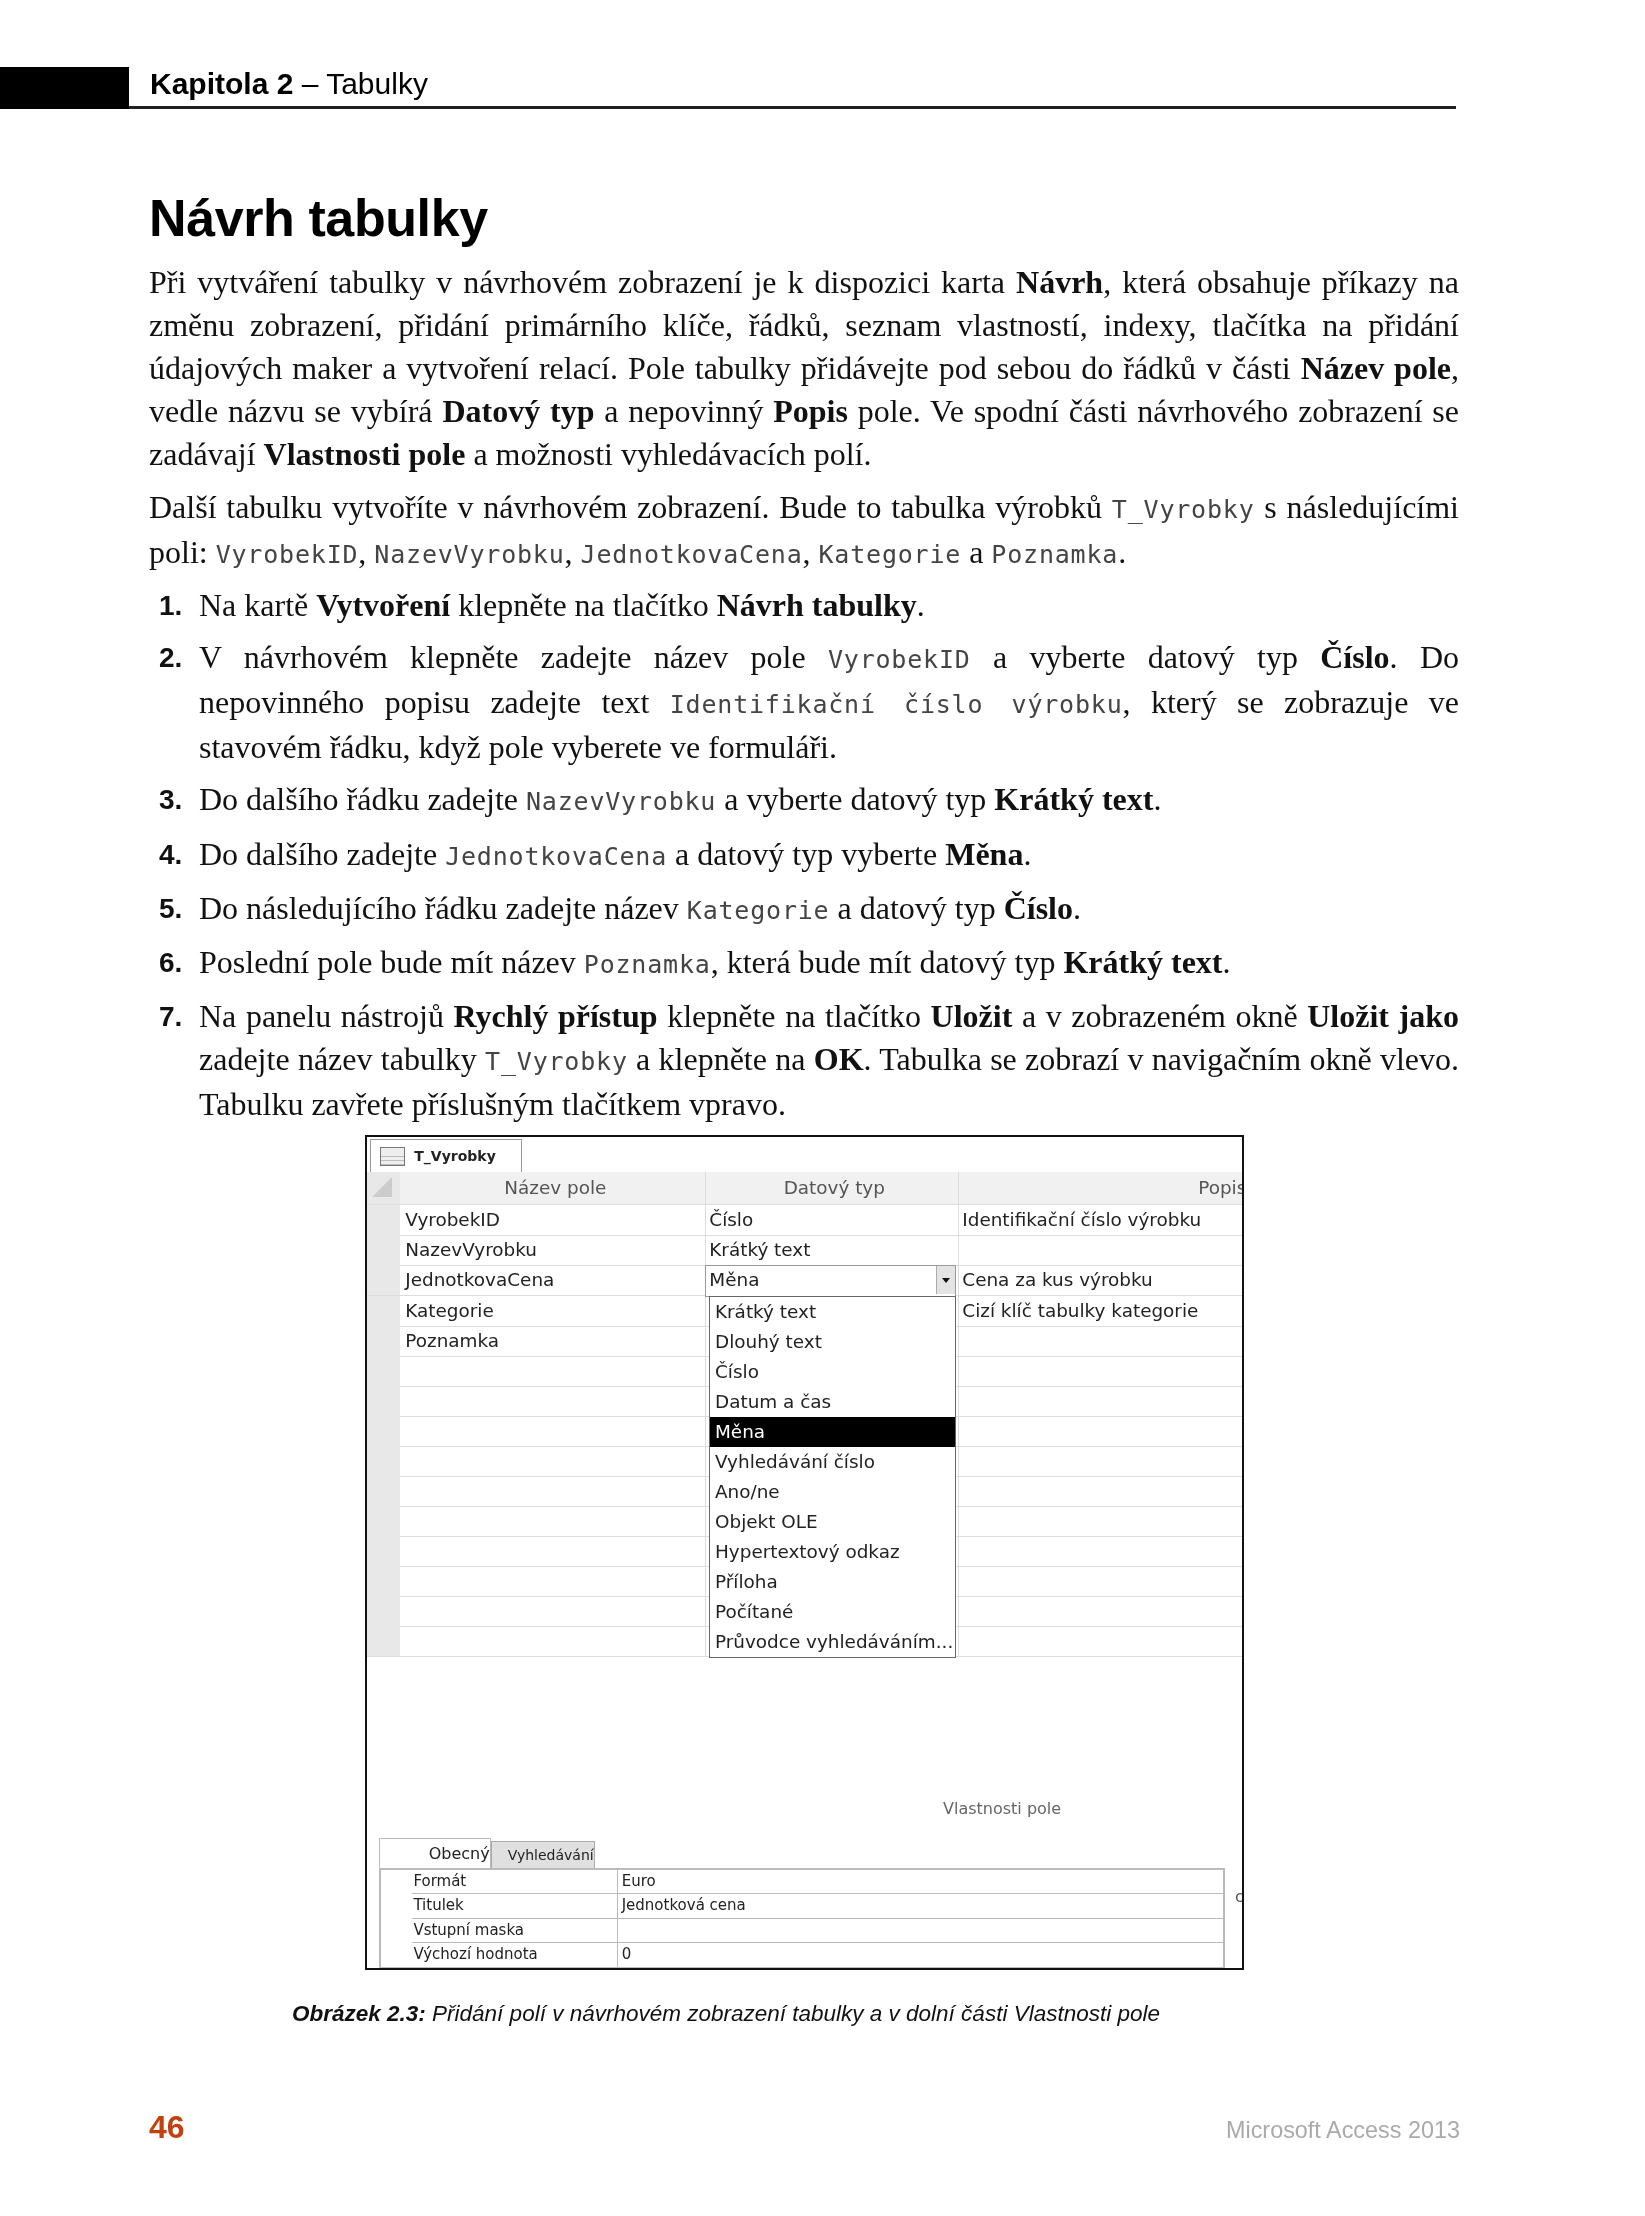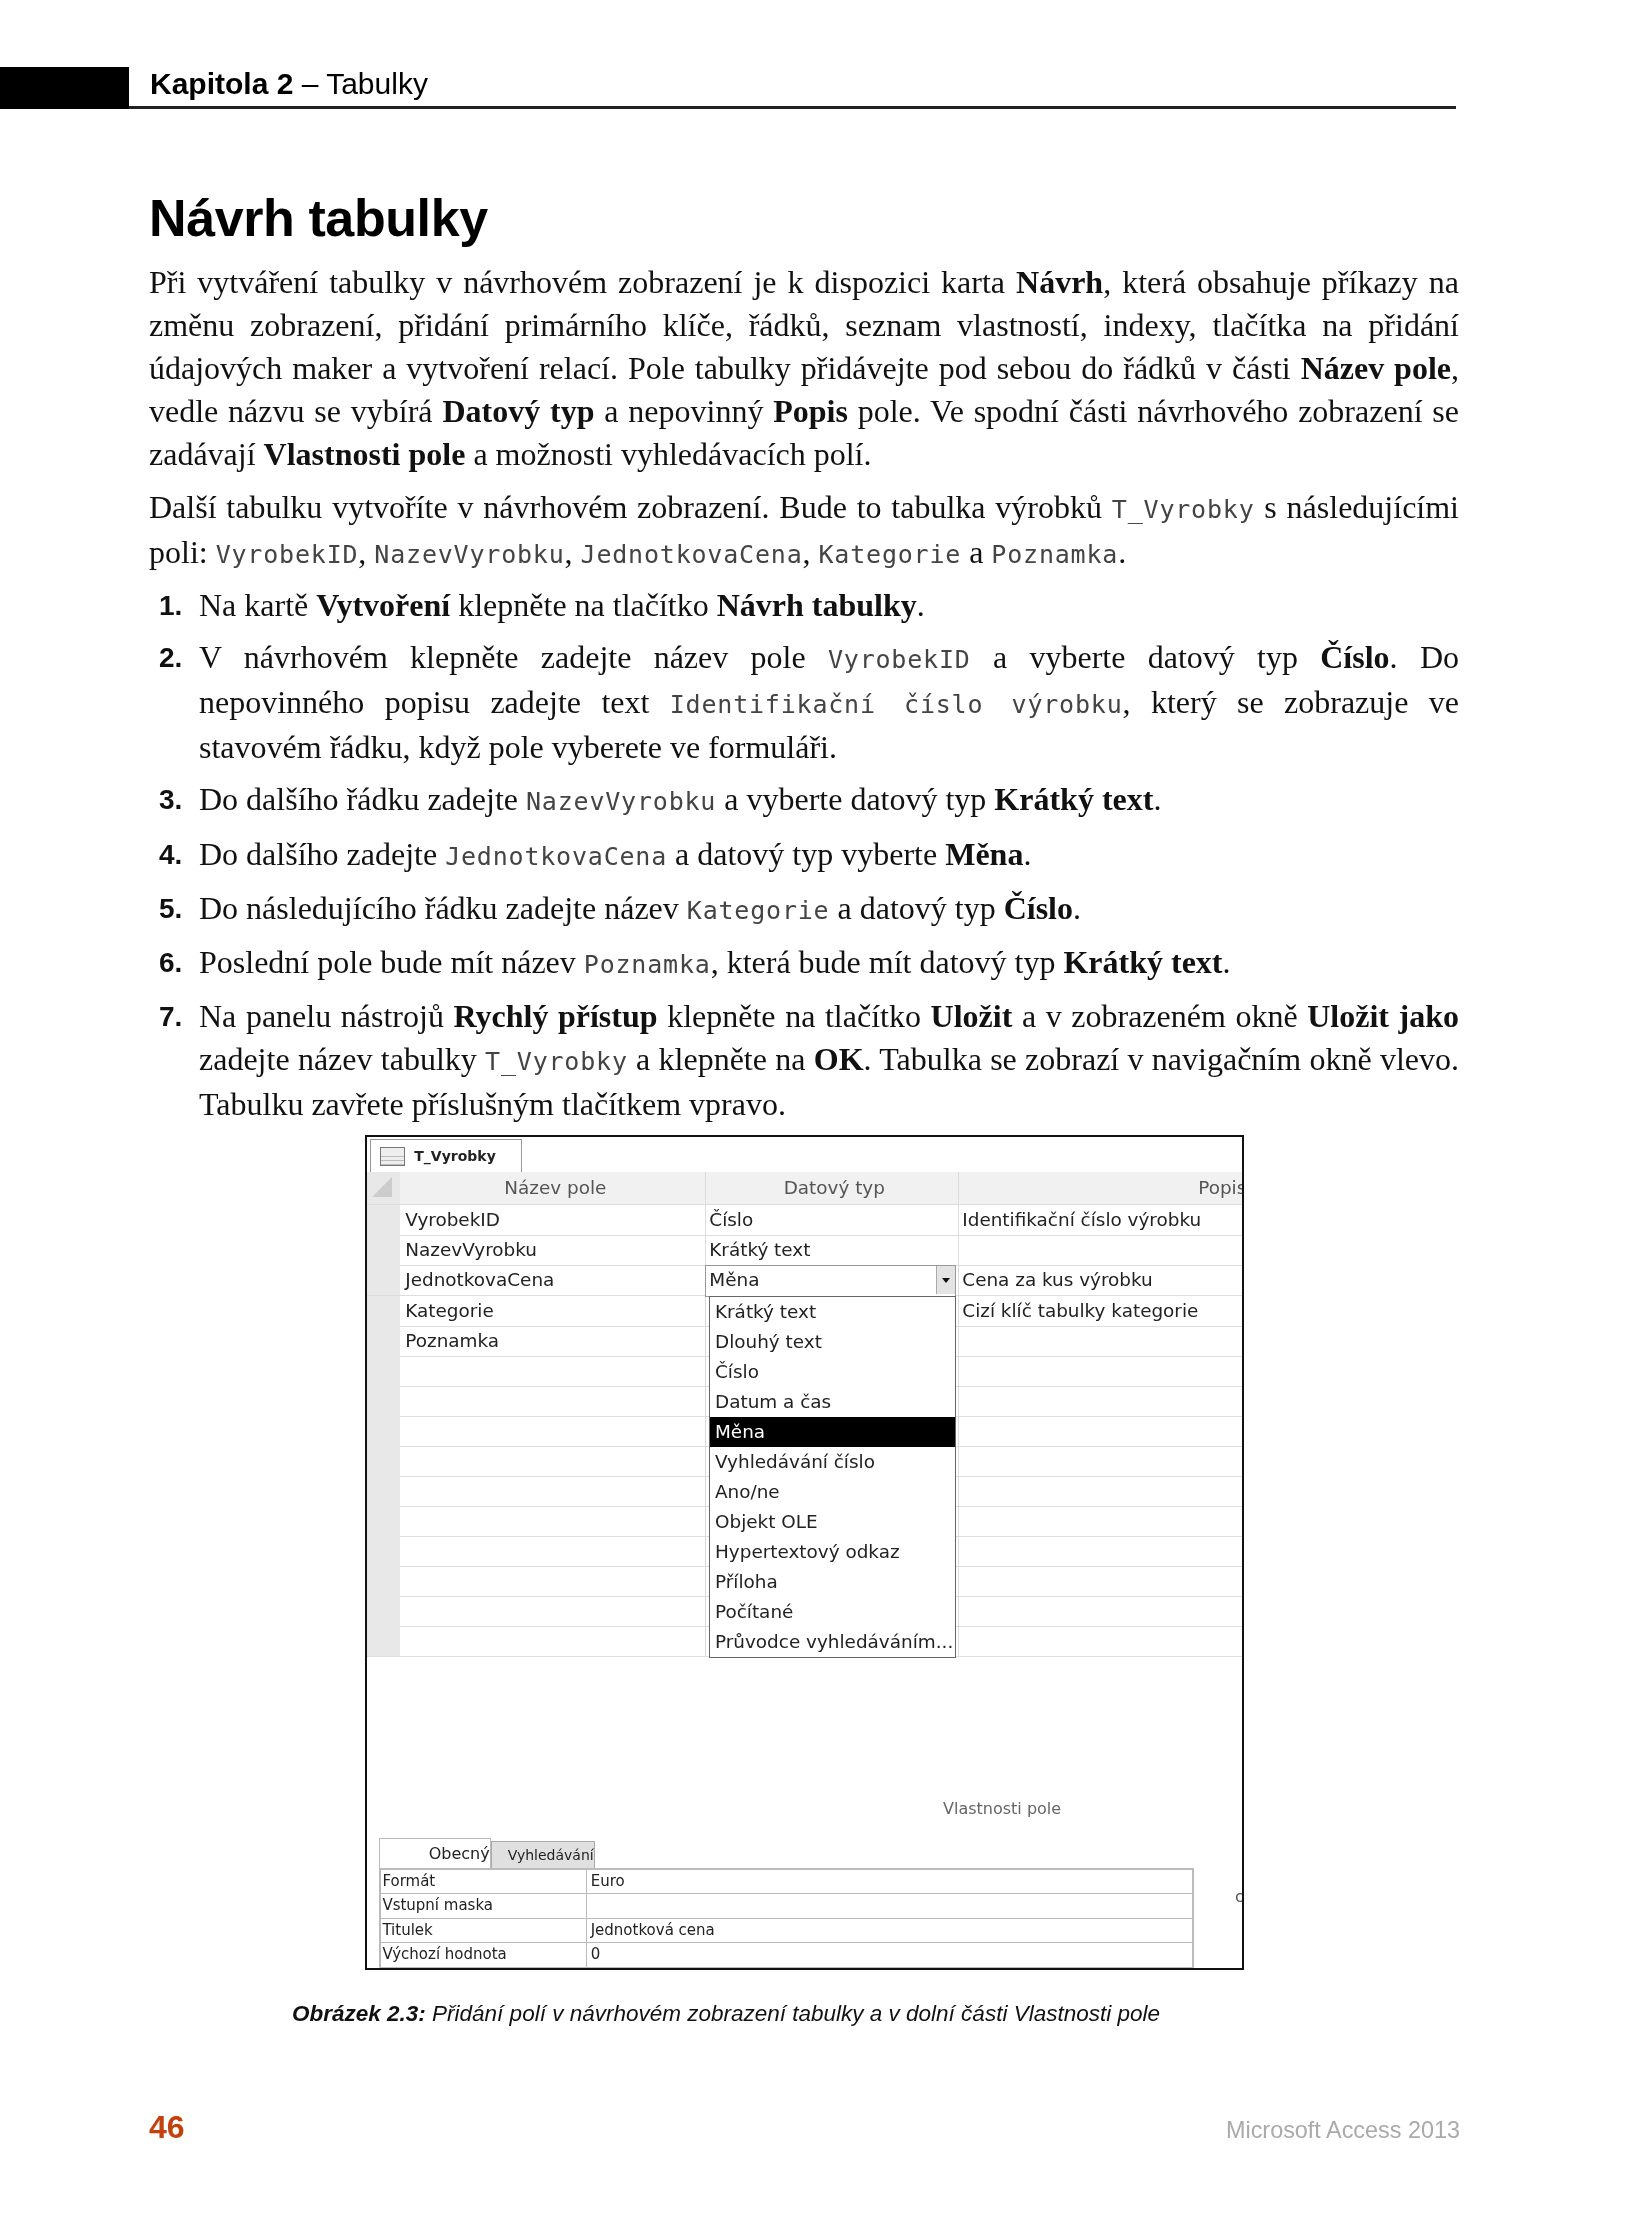--- a/index.html
+++ b/index.html
@@ -51,21 +51,21 @@
 
   .dropdown { position: absolute; left: 342px; width: 247px; background: #fff; border: 1.7px solid #666; box-sizing: border-box; }
   .dd-item { height: 30px; font-size: 18.4px; line-height: 30px; padding-left: 5px; color: #222; white-space: nowrap; overflow: hidden; }
   .dd-item.sel { background: #000; color: #fff; }
 
   .props-title { position: absolute; left: 576px; top: 662px; font-size: 16px; color: #666; }
   .ptabs { position: absolute; left: 11.7px; top: 701px; height: 30px; }
   .ptab { position: absolute; top: 0; height: 30px; font-size: 16px; line-height: 30px; text-align: right; color: #222; }
   .ptab-general { left: 0; width: 110px; background: #fff; border: 0.8px solid #bbb; border-bottom: none; }
   .ptab-lookup { left: 112px; top: 3.3px; height: 27px; line-height: 27px; width: 102px; background: #e0e0e0; border: 0.8px solid #aaa; font-size: 14px; }
-  .ptable { position: absolute; left: 11.7px; top: 731px; width: 811px; border: 2.5px double #bbb; background: #fff; }
+  .ptable { position: absolute; left: 11.7px; top: 731px; width: 811px; border: 2.5px double #bbb; background: #fff; padding-left: 31px; }
   .prow { position: relative; height: 23.4px; border-bottom: 0.8px solid #bbb; }
   .prow:last-child { border-bottom: none; }
   .pname { position: absolute; left: 1.7px; top: 0; width: 204px; height: 100%; border-right: 0.8px solid #bbb; font-size: 15px; line-height: 23.4px; color: #222; white-space: nowrap; overflow: hidden; }
   .pval { position: absolute; left: 210px; top: 0; font-size: 15px; line-height: 23.4px; color: #222; }
   .hint { position: absolute; font-size: 16px; color: #555; line-height: 22px; }
 
   
   .caption { left: 292px; top: 1999px; width: 1085px; font-family: "Liberation Sans", sans-serif; font-size: 22.5px; line-height: 30px; color: #111; font-style: italic; }
   .caption b { font-weight: bold; }
 
@@ -232,26 +232,26 @@
   <div class="ptabs">
     <div class="ptab ptab-general">Obecný</div>
     <div class="ptab ptab-lookup">Vyhledávání</div>
   </div>
   <div class="ptable" id="ptable">
       <div class="prow">
         <div class="pname">Formát</div>
         <div class="pval">Euro</div>
       </div>
       <div class="prow">
+        <div class="pname">Titulek</div>
+        <div class="pval">Jednotková cena</div>
+      </div>
+      <div class="prow">
         <div class="pname">Vstupní maska</div>
         <div class="pval"></div>
-      </div>
-      <div class="prow">
-        <div class="pname">Titulek</div>
-        <div class="pval">Jednotková cena</div>
       </div>
       <div class="prow">
         <div class="pname">Výchozí hodnota</div>
         <div class="pval">0</div>
       </div>
     </div>
   <div class="hint" style="left:854px; top:710px;margin-left:42px;">Da</div>
   <div class="hint" style="left:868px; top:749px;">c</div>
 </div>
 

